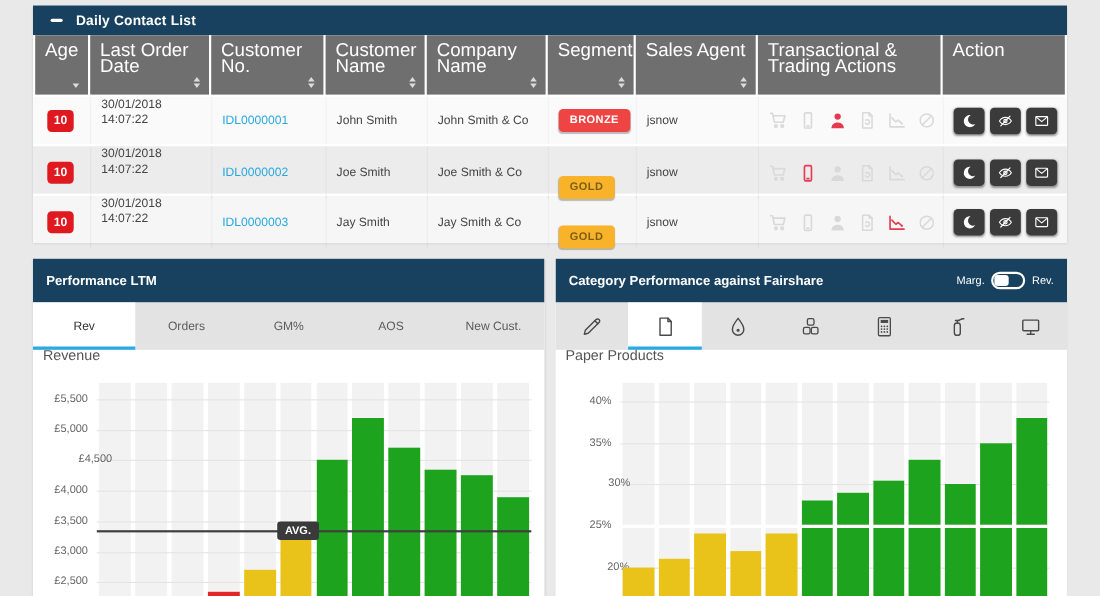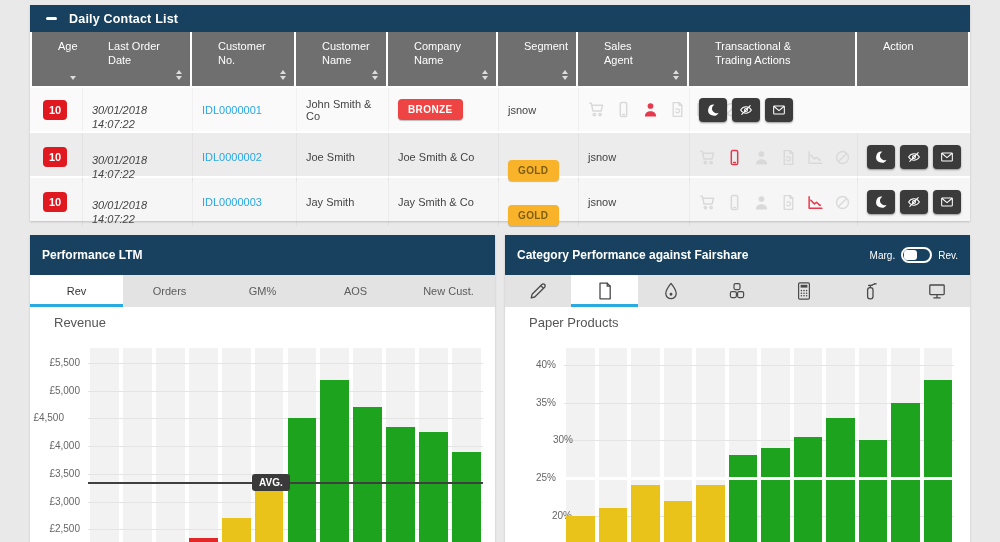--- a/index.html
+++ b/index.html
@@ -19,36 +19,36 @@
     display:flex; align-items:center; padding:0 12px;
     font-size:12.5px; font-weight:bold; letter-spacing:.2px;
   }
   .collapse-btn { width:18px; height:18px; display:flex; align-items:center; justify-content:center; margin-right:9px; cursor:pointer; }
   .collapse-btn i { display:block; width:11px; height:2.5px; background:#fff; border-radius:1.5px; }
 
   .tgrid { display:grid; grid-template-columns:48px 108px 102px 90px 108px 78px 109px 166px 1fr; gap:2px; padding:0 2px; }
   .thead { background:#fff; }
   .th {
     position:relative; background:#6f6f6f; color:#fff;
-    height:54px; padding:7px 26px; font-size:11px; line-height:14px; cursor:pointer;
+    height:54px; padding:7px 9px; font-size:17px; line-height:14px; cursor:pointer;
   }
   .sort { position:absolute; right:8px; bottom:6px; display:flex; flex-direction:column; gap:2px; }
   .tri-up { width:0; height:0; border-left:3.5px solid transparent; border-right:3.5px solid transparent; border-bottom:4.5px solid #dcdcdc; }
   .tri-down { width:0; height:0; border-left:3.5px solid transparent; border-right:3.5px solid transparent; border-top:4.5px solid #dcdcdc; }
 
   .tr { margin-top:2px; height:43px; align-items:center; }
   .tr.bg0 { background:#fafafa; } .tr.bg1 { background:#ececec; } .tr.bg2 { background:#f6f6f6; }
   .td { font-size:11px; color:#444; padding:0 9px; display:flex; align-items:center; min-width:0; }
   .td + .td { border-left:1px solid rgba(0,0,0,.04); align-self:stretch; }
   .age-badge {
     min-width:24px; height:20px; padding:0 5px; border-radius:4px;
     background:#e0181f; color:#fff; font-size:11px; font-weight:bold;
     display:inline-flex; align-items:center; justify-content:center; margin-left:2px;
   }
-  .td-date { flex-direction:column; align-items:flex-start; justify-content:flex-end; line-height:14px;font-style:italic; }
+  .td-date { flex-direction:column; align-items:flex-start; justify-content:flex-start; line-height:14px; }
   .cust-link { color:#29a8df; text-decoration:none; cursor:pointer; }
   .seg-badge {
     display:inline-block; padding:5px 10px; border-radius:4px;
     font-size:10px; font-weight:bold; letter-spacing:.4px;
     box-shadow:0 1px 1px rgba(0,0,0,.25);
   }
   .seg-bronze { background:#ef4444; color:#fff; }
   .seg-gold   { background:#f9b32b; color:#7c5e12;margin-top:27px; }
 
   .td-trading { gap:10px; }
@@ -65,33 +65,33 @@
   .act-btn svg { width:14px; height:14px; display:block; }
 
   
   #ltm-panel { left:30px; top:235px; width:465px; height:307px; overflow:hidden; }
   #cat-panel { left:505px; top:235px; width:465px; height:307px; overflow:hidden; }
   .panel-head2 {
     height:40px; background:#17415f; color:#fff;
     display:flex; align-items:center; justify-content:space-between;
     padding:0 12px; font-size:12px; font-weight:bold;
   }
-  .tabstrip { display:flex; height:32px; background:#e3e3e3; }
+  .tabstrip { display:flex; height:43px; background:#e3e3e3; }
   .tab {
     flex:1; display:flex; align-items:center; justify-content:center;
     font-size:11px; color:#5c5c5c; cursor:pointer; position:relative;
   }
   .tab.active { background:#fff; color:#333; }
   .tab.active::after { content:""; position:absolute; left:0; right:0; bottom:0; height:3px; background:#29abe2; }
   .itab { flex:1; display:flex; align-items:center; justify-content:center; cursor:pointer; position:relative; color:#4a4a4a; }
   .itab.active { background:#fff; }
   .itab.active::after { content:""; position:absolute; left:0; right:0; bottom:0; height:3px; background:#29abe2; }
   .itab svg { width:20px; height:20px; display:block; }
 
-  .chart-title { position:absolute; left:24px; top:80px; font-size:13px; color:#555; }
+  .chart-title { position:absolute; left:9px; top:80px; font-size:13px; color:#555; }
   .chart-area { position:absolute; inset:0; }
   .gcol { position:absolute; background:#f2f2f2; }
   .gline { position:absolute; height:1px; background:#e4e4e4; }
   .ytick { position:absolute; font-size:10px; color:#666; text-align:right; line-height:12px; }
   .bar { position:absolute; }
   .avg-line { position:absolute; height:2px; background:#3f3f3f; z-index:5; }
   .ref-line { position:absolute; height:3px; background:#fff; z-index:5; }
   .avg-badge {
     position:absolute; z-index:6; background:#3a3a3a; color:#fff;
     font-size:10px; font-weight:bold; padding:3px 7px; border-radius:3px;
@@ -175,20 +175,21 @@
     <div class="td">
           <span class="age-badge">10</span>
         </div>
     <div class="td td-date">
           <span class="d1">30/01/2018</span>
           <span class="d2">14:07:22</span>
         </div>
     <div class="td">
           <a class="cust-link">IDL0000001</a>
         </div>
+    <div class="td cname">John Smith</div>
     <div class="td coname">John Smith &amp; Co</div>
     <div class="td">
           <span class="seg-badge seg-bronze">BRONZE</span>
         </div>
     <div class="td agent">jsnow</div>
     <div class="td td-trading">
       <span class="ticon">
         <svg viewBox="0 0 16 16" fill="none" stroke="currentColor" stroke-width="1.4" stroke-linecap="round" stroke-linejoin="round">
               <path d="M1.5 2h1.6l1.6 7.5h7.6l1.4-5.5H4"></path>
               <circle cx="6" cy="12.8" r="1.1"></circle>
@@ -448,21 +449,21 @@
       <div class="gcol" style="left: 290.417px; top: 113px; width: 28.9167px; height: 194px;"></div>
       <div class="gcol" style="left: 323.333px; top: 113px; width: 28.9167px; height: 194px;"></div>
       <div class="gcol" style="left: 356.25px; top: 113px; width: 28.9167px; height: 194px;"></div>
       <div class="gcol" style="left: 389.167px; top: 113px; width: 28.9167px; height: 194px;"></div>
       <div class="gcol" style="left: 422.083px; top: 113px; width: 28.9167px; height: 194px;"></div>
       <div class="gline" style="left: 58px; top: 128px; width: 395px;"></div>
       <div class="ytick" style="left: 0px; top: 122px; width: 50px;">£5,500</div>
       <div class="gline" style="left: 58px; top: 155.7px; width: 395px;"></div>
       <div class="ytick" style="left: 0px; top: 149.7px; width: 50px;">£5,000</div>
       <div class="gline" style="left: 58px; top: 183.4px; width: 395px;"></div>
-      <div class="ytick" style="left: 0px; top: 177.4px; width: 34px;">£4,500</div>
+      <div class="ytick" style="left: 0px; top: 177.4px; width: 72px;">£4,500</div>
       <div class="gline" style="left: 58px; top: 211.1px; width: 395px;"></div>
       <div class="ytick" style="left: 0px; top: 205.1px; width: 50px;">£4,000</div>
       <div class="gline" style="left: 58px; top: 238.8px; width: 395px;"></div>
       <div class="ytick" style="left: 0px; top: 232.8px; width: 50px;">£3,500</div>
       <div class="gline" style="left: 58px; top: 266.5px; width: 395px;"></div>
       <div class="ytick" style="left: 0px; top: 260.5px; width: 50px;">£3,000</div>
       <div class="gline" style="left: 58px; top: 294.2px; width: 395px;"></div>
       <div class="ytick" style="left: 0px; top: 288.2px; width: 50px;">£2,500</div>
       <div class="bar" style="left: 158.75px; top: 302.51px; width: 28.9167px; height: 4.49px; background: rgb(225, 39, 39); z-index: 2;"></div>
       <div class="bar" style="left: 191.667px; top: 283.12px; width: 28.9167px; height: 23.88px; background: rgb(233, 195, 25); z-index: 2;"></div>

